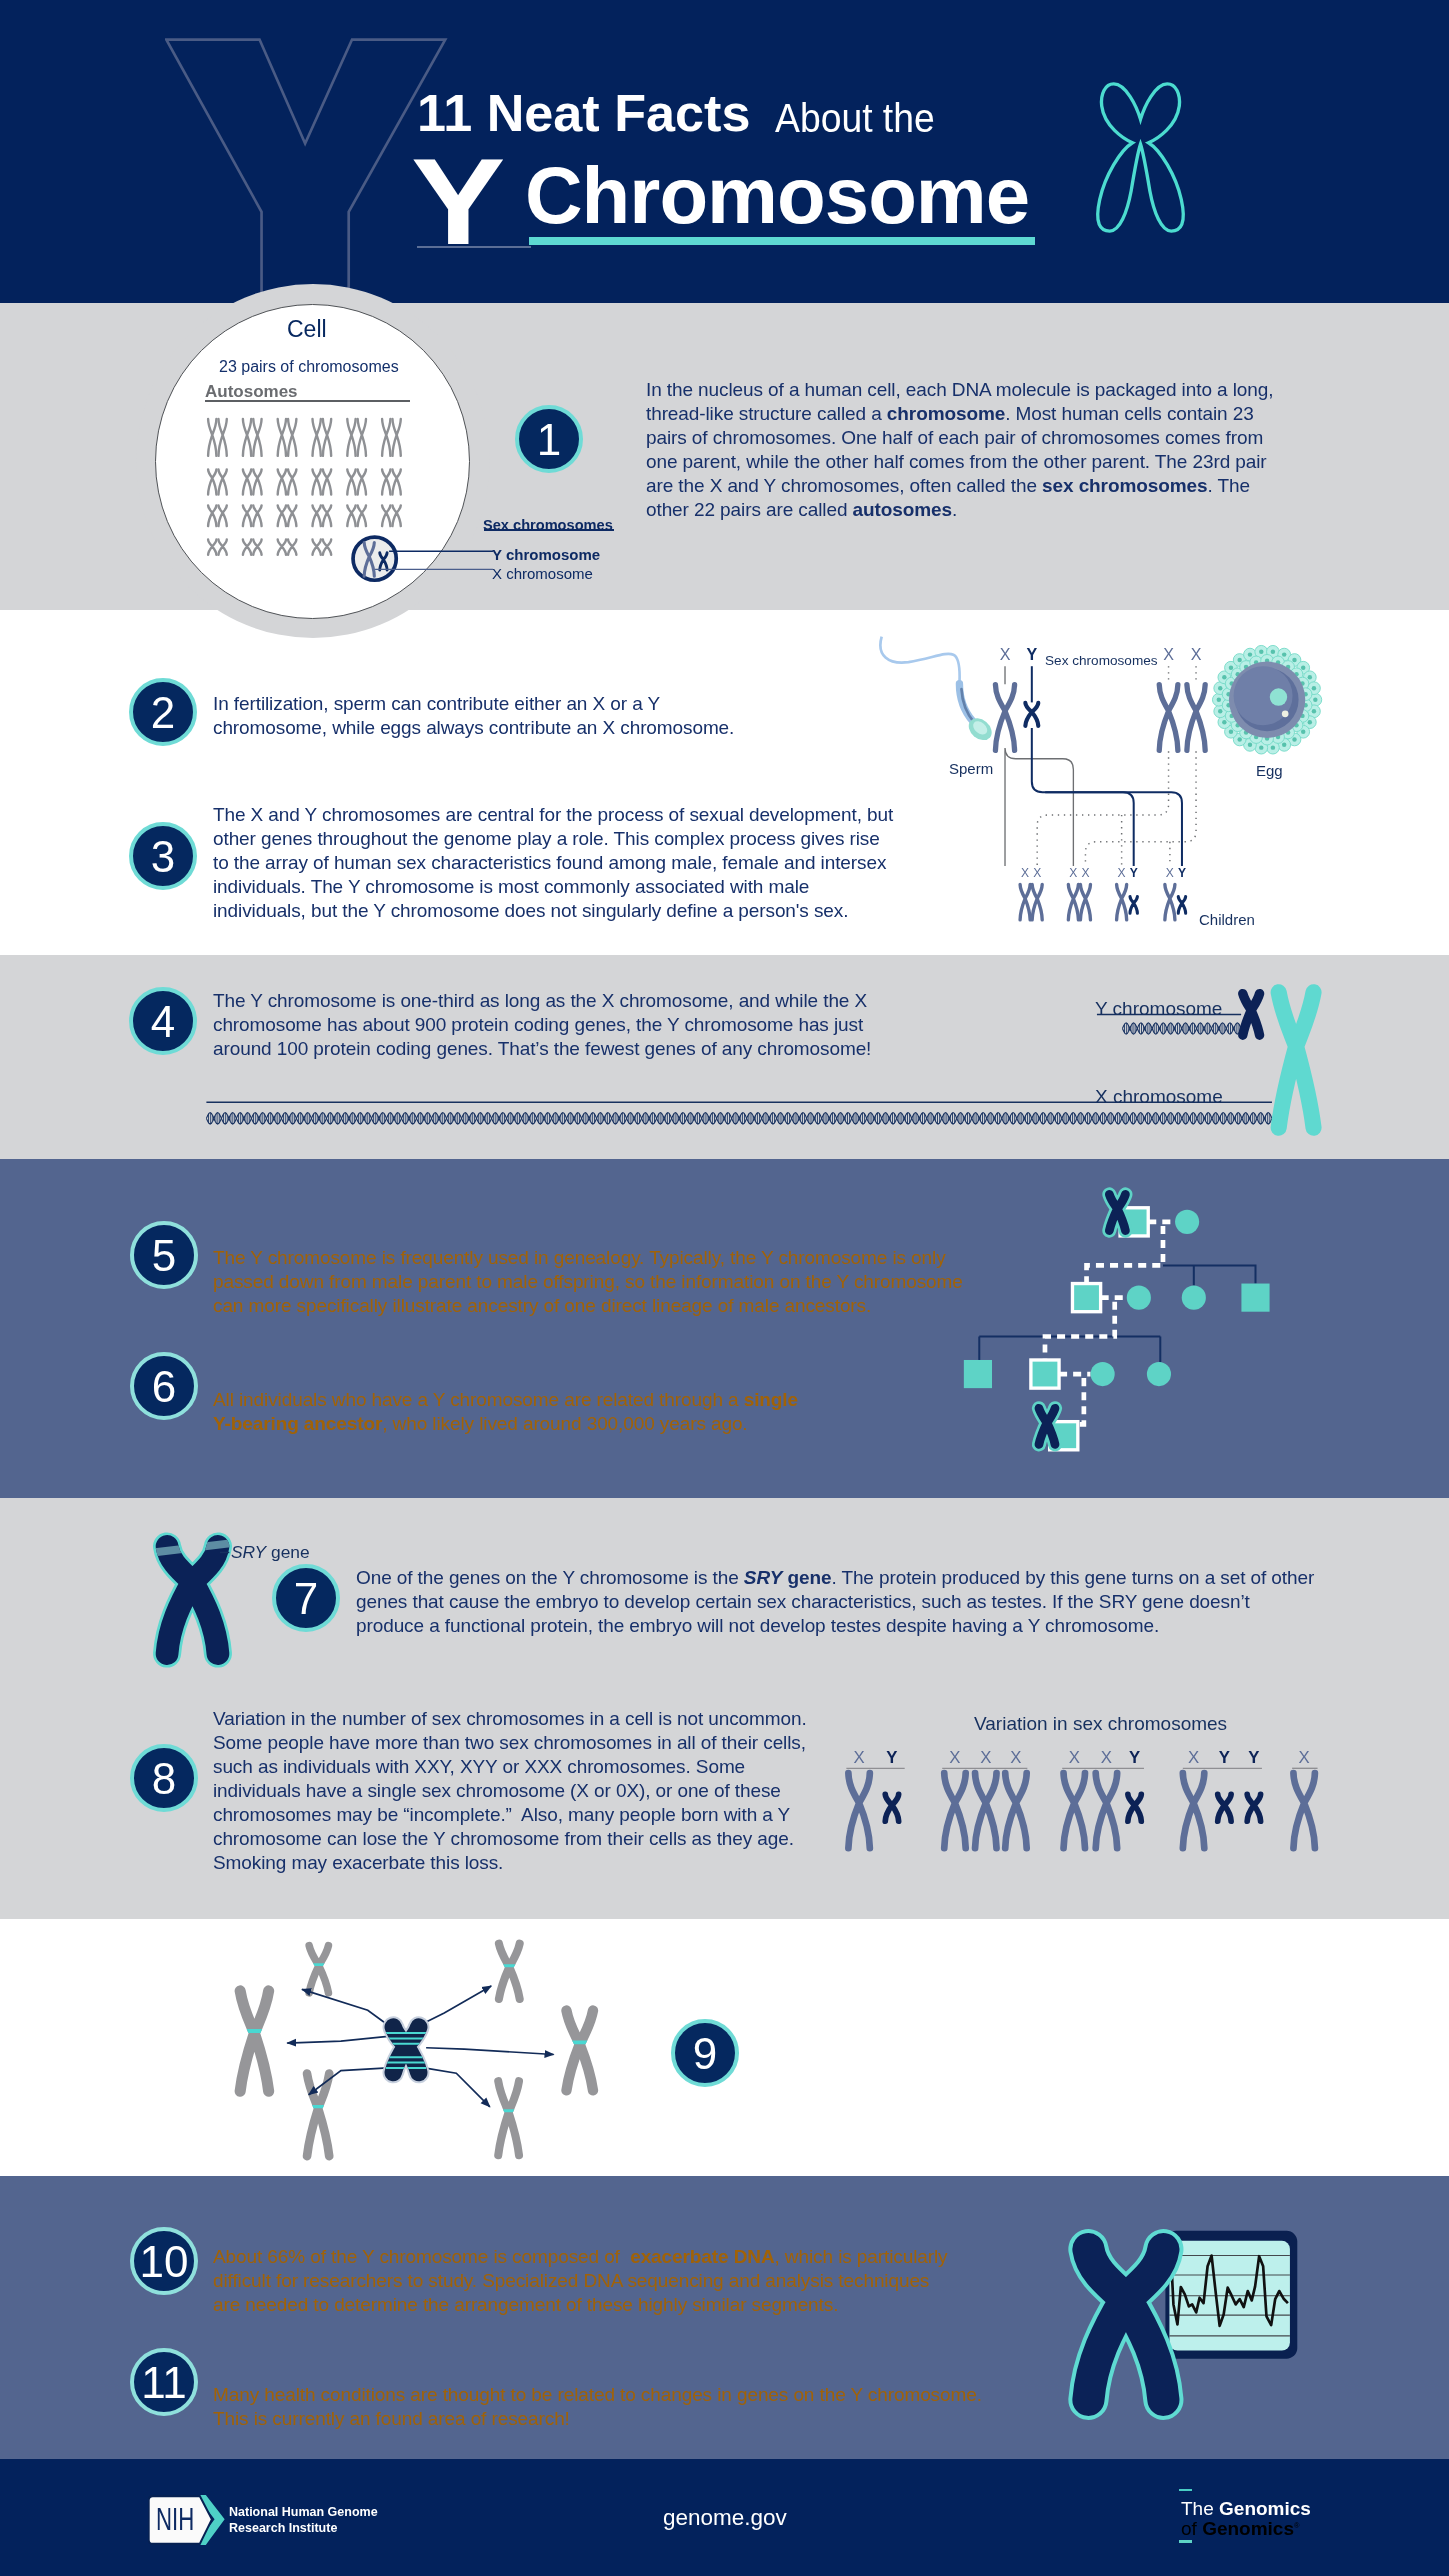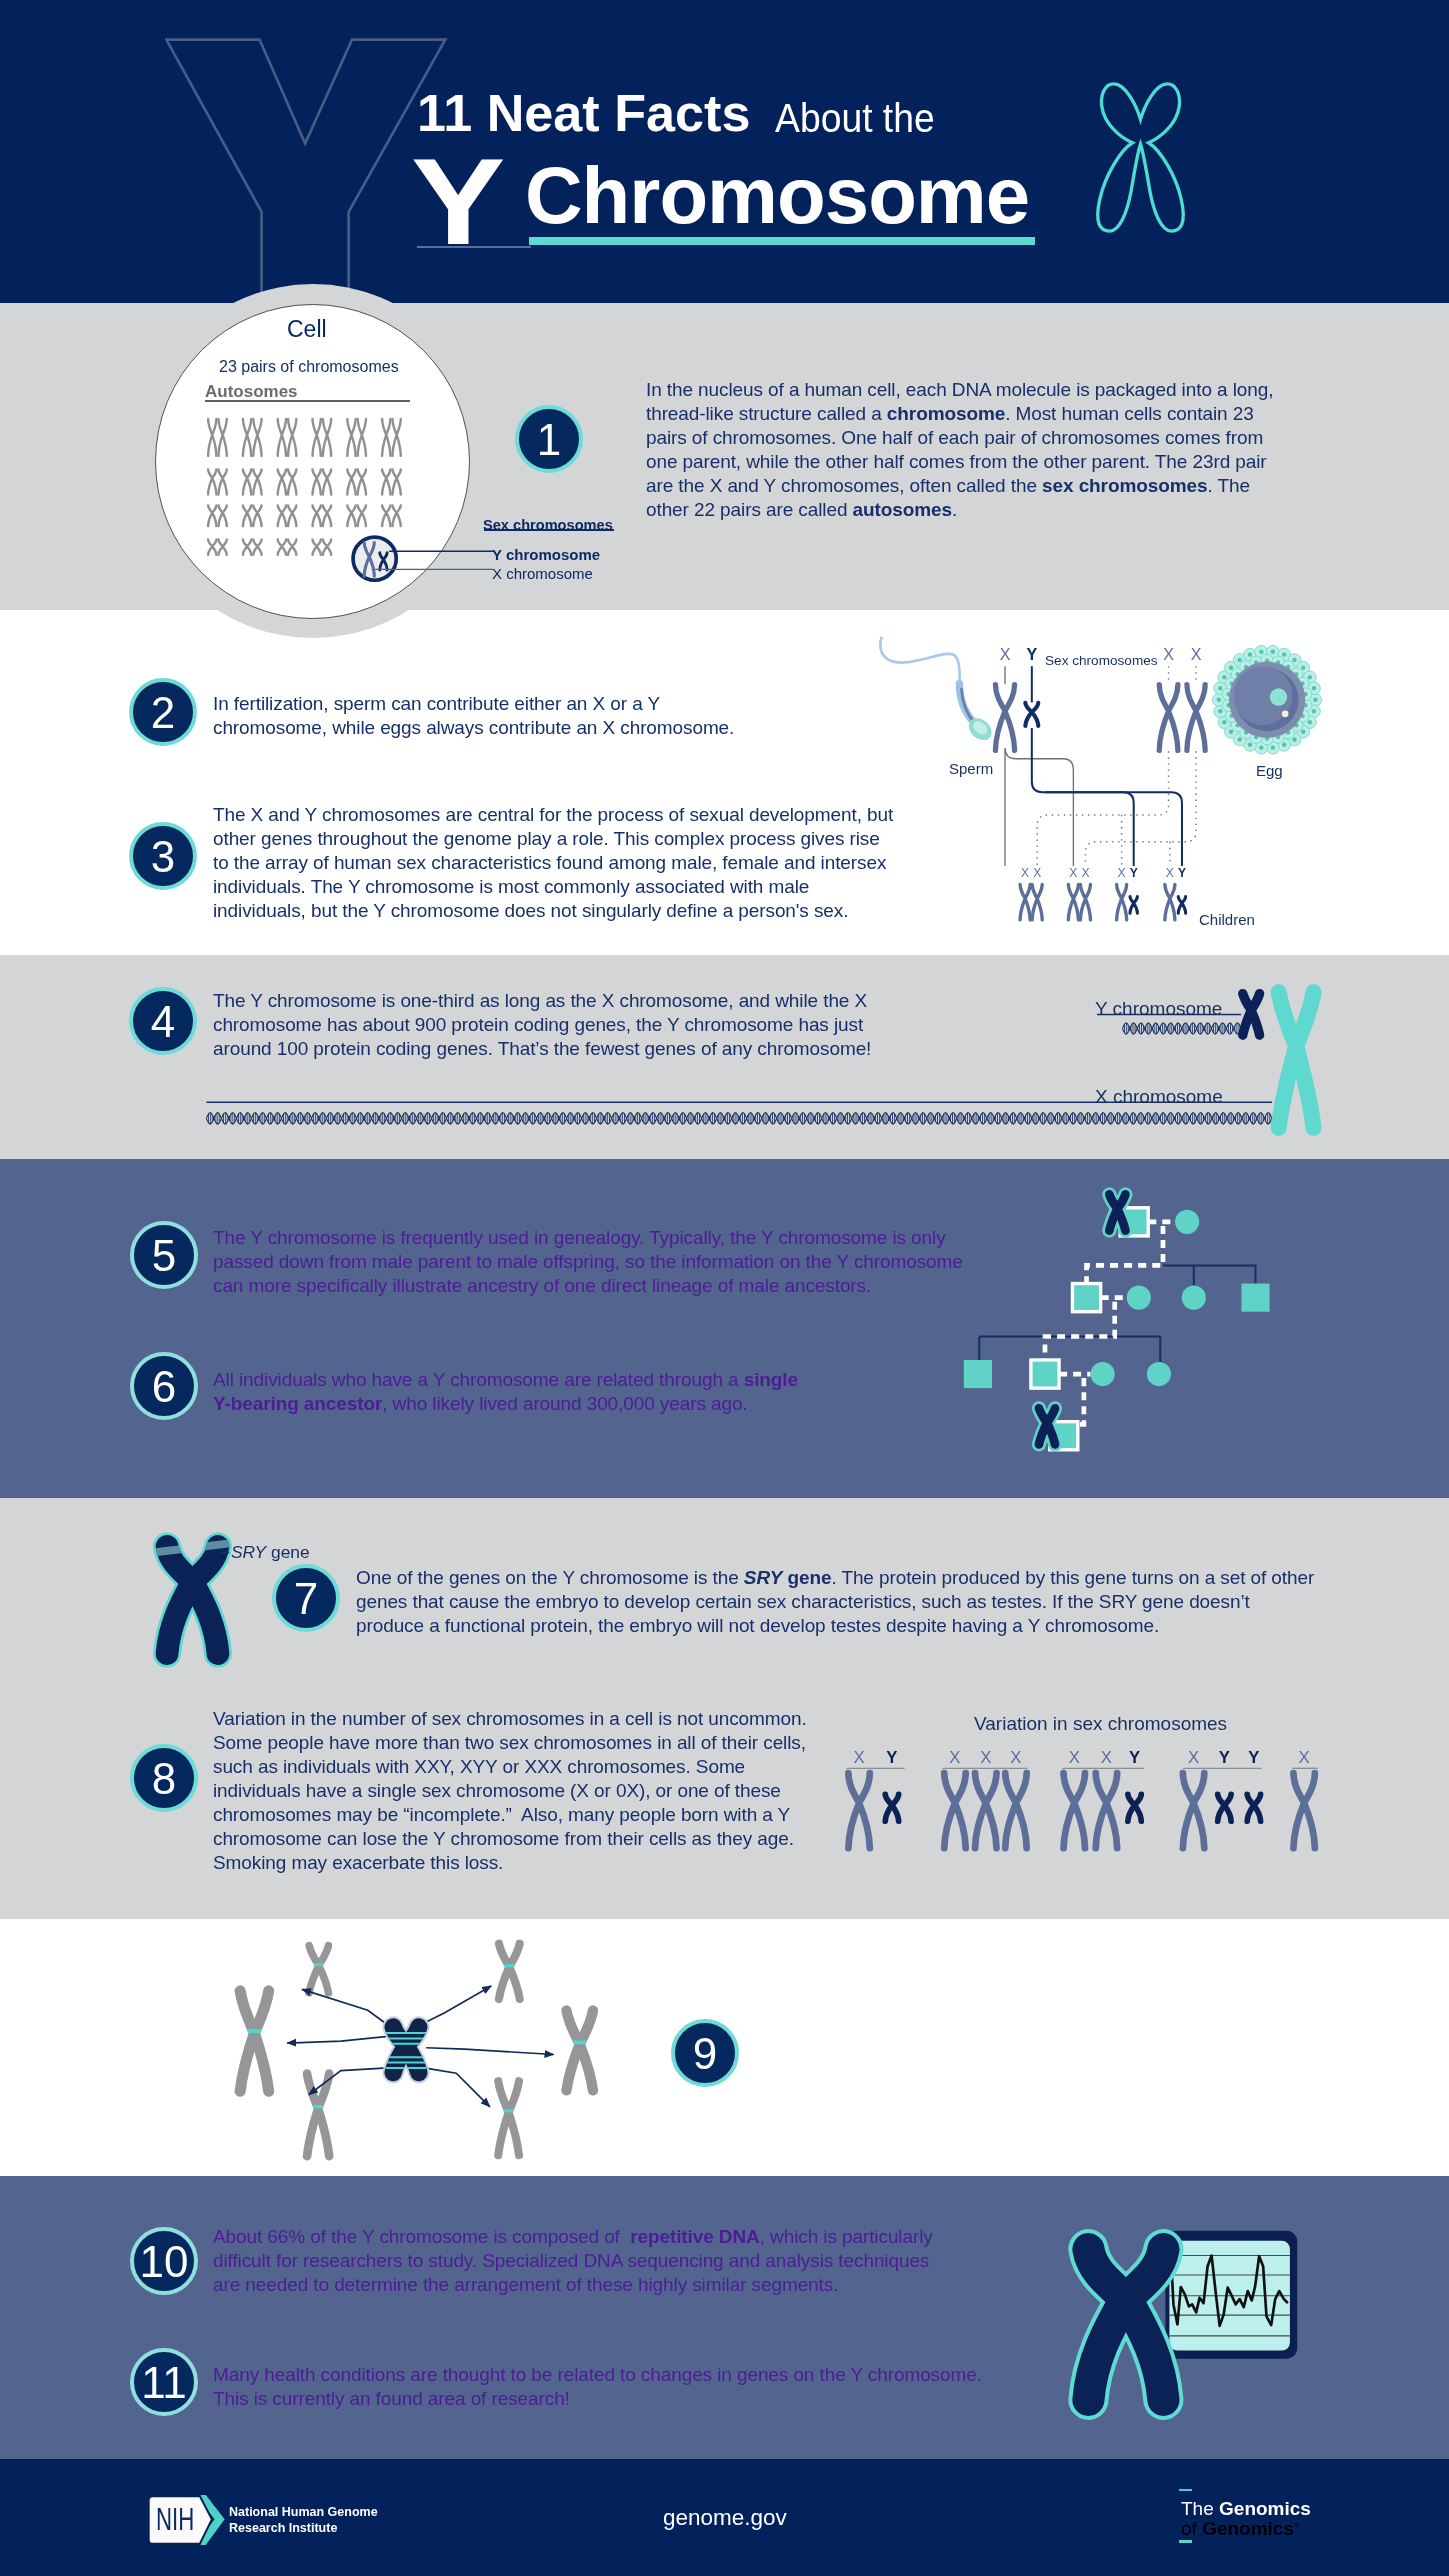--- a/index.html
+++ b/index.html
@@ -21,21 +21,21 @@
           transform-origin:0 100%;transform:scaleX(0.91);}
   .title2{position:absolute;left:525px;top:196px;font-size:79px;line-height:0;color:#fff;font-weight:bold;white-space:nowrap;letter-spacing:-1px;transform-origin:0 100%;transform:scaleX(1.01);}
   .titleY{position:absolute;left:411px;top:202px;font-size:123px;line-height:0;color:#fff;font-weight:bold;transform-origin:0 100%;transform:scaleX(1.15);}
   .ul-thin{position:absolute;left:417px;top:246px;width:114px;height:2px;background:#5b6e96;}
   .ul-thick{position:absolute;left:529px;top:237px;width:506px;height:8px;background:#5ed9d2;}
   #headChrom{position:absolute;left:1087px;top:75px;}
 
   
   
   .txt{position:absolute;color:#17306a;font-size:19px;letter-spacing:-0.1px;line-height:24px;}
-  .txt.w{color:#4c1d95;}
+  .txt.w{color:#a16207;margin-top:20px;}
   .txt b{font-weight:bold;letter-spacing:-0.1px;}
   .txt i{font-style:italic;}
   .numcirc{position:absolute;border-radius:50%;background:#05285f;box-sizing:border-box;border:4px solid #6fdbd6;
      color:#fff;text-align:center;font-weight:400;width:68px;height:68px;}
   .numcirc span{position:absolute;left:0;right:0;top:50%;font-size:44px;line-height:0;
      transform:translateY(0.7px);display:block;}
   .numcirc.slate{border-color:#8fe0dc;}
 
   
   #cellGrayC{position:absolute;left:136px;top:284px;width:354px;height:354px;border-radius:50%;background:#d4d5d7;}
@@ -201,21 +201,21 @@
     </div>
   <div class="txt" style="left:213px;top:1707px;width:604px">Variation in the number of sex chromosomes in a cell is not uncommon. Some people have more than two sex chromosomes in all of their cells, such as individuals with XXY, XYY or XXX chromosomes. Some individuals have a single sex chromosome (X or 0X), or one of these chromosomes may be “incomplete.”&nbsp; Also, many people born with a Y chromosome can lose the Y chromosome from their cells as they age. Smoking may exacerbate this loss.</div>
 
   <div class="numcirc" style="left:671px;top:2019px">
       <span>9</span>
     </div>
 
   <div class="numcirc slate" style="left:130px;top:2227px">
       <span>10</span>
     </div>
-  <div class="txt w" style="left:213px;top:2225px;width:745px">About 66% of the Y chromosome is composed of&nbsp; <b>repetitive DNA</b>, which is particularly difficult for researchers to study. Specialized DNA sequencing and analysis techniques are needed to determine the arrangement of these highly similar segments.</div>
+  <div class="txt w" style="left:213px;top:2225px;width:745px">About 66% of the Y chromosome is composed of&nbsp; <b>exacerbate DNA</b>, which is particularly difficult for researchers to study. Specialized DNA sequencing and analysis techniques are needed to determine the arrangement of these highly similar segments.</div>
 
   <svg id="nihBadge" style="position:absolute;left:148px;top:2495px" width="78" height="50" viewBox="0 0 116 74">
     <path d="M86 0 L114 36 L86 74 L71 74 L99 36 L71 0 Z" fill="#4ed0c6"></path>
     <path d="M7 1.5 L77 1.5 L95 36 L77 72.5 L7 72.5 A6 6 0 0 1 1 66.5 L1 7.5 A6 6 0 0 1 7 1.5 Z" fill="#fafafa" stroke="#062153" stroke-width="3"></path>
   </svg>
   <div class="nihAbbr">NIH</div>
   <div class="nihL1">National Human Genome</div>
   <div class="nihL2">Research Institute</div>
   <div class="siteUrl">genome.gov</div>
   <div class="ffDash1"></div>

